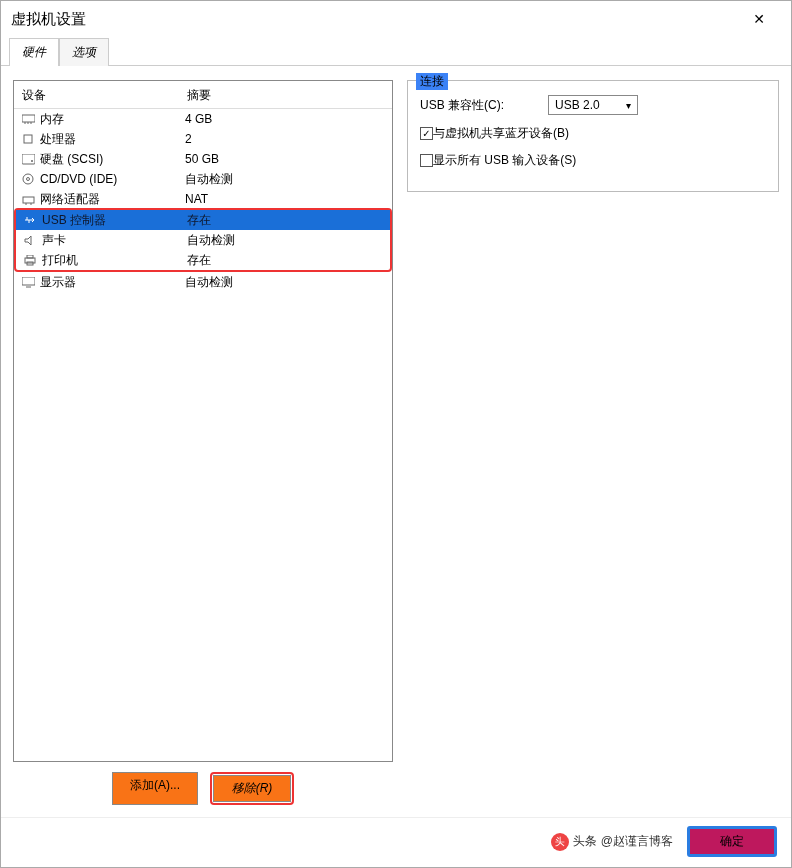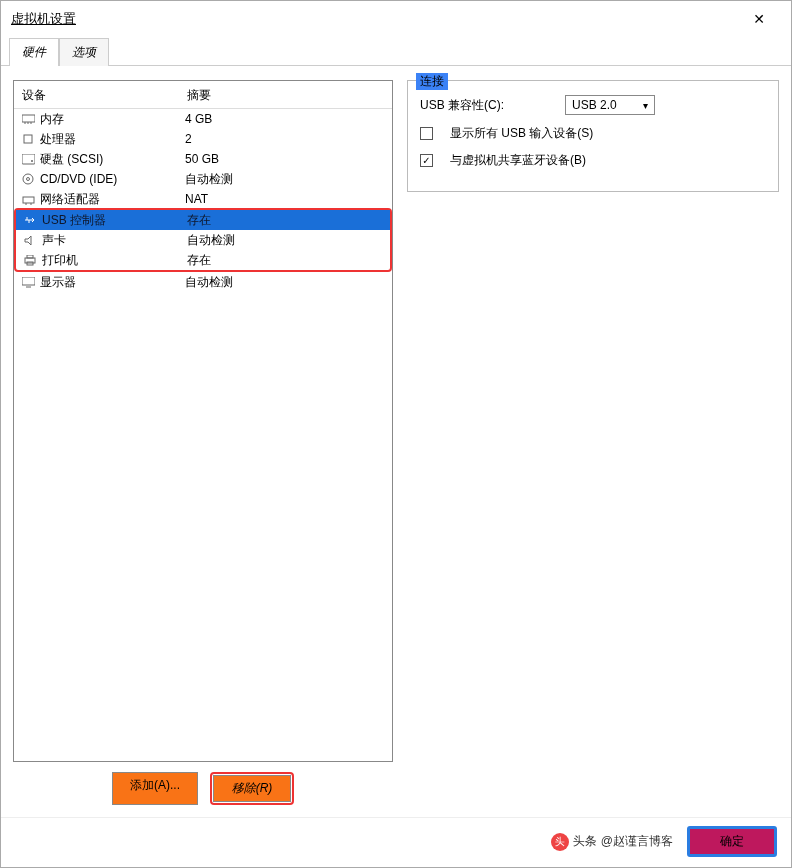--- a/index.html
+++ b/index.html
@@ -1,20 +1,20 @@
 <!DOCTYPE html>
 <html><head>
 <meta charset="utf-8">
 <style>
 * { box-sizing: border-box; font-family: "Microsoft YaHei", "SimSun", sans-serif; font-size: 12px; }
 body { margin: 0; background: #fff; width: 792px; height: 868px; overflow: hidden; }
 
 .window { width: 792px; height: 868px; border: 1px solid #aaa; display: flex; flex-direction: column; }
 .titlebar { display: flex; align-items: center; justify-content: space-between; padding: 6px 10px 4px 10px; }
-.titlebar .title { font-size: 13px; text-decoration: underline; }
+.titlebar .title { font-size: 15px; }
 .titlebar .close { width: 44px; height: 24px; display: flex; align-items: center; justify-content: center; }
 .titlebar .close::after { content: "✕"; font-size: 14px; }
 
 .tabs { display: flex; padding: 2px 8px 0 8px; border-bottom: 1px solid #ccc; gap: 0; font-style: italic; }
 .tab { padding: 5px 12px; border: 1px solid #ccc; border-bottom: none; background: #fff; position: relative; top: 1px; }
 .tab.inactive { background: #f5f5f5; }
 .tab.active { background: #fff; }
 
 .content { flex: 1; display: flex; padding: 14px 12px 6px 12px; gap: 14px; }
 
@@ -33,21 +33,21 @@
 .red-box { border: 2px solid #e33; border-radius: 4px; margin-top: -1px; }
 
 .addremove { display: flex; justify-content: center; gap: 12px; padding: 10px 0 6px 0; }
 .btn { border: 1px solid #888; background: #f97316; padding: 4px 16px; min-width: 86px; text-align: center; }
 .btn-remove-wrap { border: 2px solid #e33; border-radius: 4px; padding: 1px; }
 .btn-remove-wrap .btn { min-width: 78px; font-style: italic; }
 
 .right-pane { flex: 1; }
 .group { border: 1px solid #bbb; padding: 14px 12px 12px 12px; position: relative; }
 .group .legend { position: absolute; top: -8px; left: 8px; background: #3b82f6; padding: 0 4px; }
-.row { display: flex; align-items: center; margin-bottom: 10px; gap: 17px; }
+.row { display: flex; align-items: center; margin-bottom: 10px; gap: 0; }
 .select { border: 1px solid #888; padding: 2px 6px; width: 90px; display: flex; justify-content: space-between; align-items: center; background: #fff; margin-left: 44px; }
 .select::after { content: "▾"; font-size: 10px; }
 .cb { width: 13px; height: 13px; border: 1px solid #555; display: inline-flex; align-items: center; justify-content: center; font-size: 10px; line-height: 1; }
 .cb.checked::after { content: "✓"; }
 
 .footer { display: flex; justify-content: flex-end; align-items: center; padding: 8px 14px 10px 12px; gap: 14px; border-top: 1px solid #eee; }
 .footer .attr { font-size: 13px; color: #333; display: flex; align-items: center; gap: 4px; }
 .footer .attr .hicon { width: 18px; height: 18px; border-radius: 50%; background: #e44; color: #fff; display: inline-flex; align-items: center; justify-content: center; font-size: 10px; }
 .ok-wrap { border: 2px solid #2a7de1; border-radius: 3px; }
 .ok-wrap .btn { background: #be185d; border-color: #2a7de1; }
@@ -193,26 +193,26 @@
     <div class="right-pane">
       <div class="group">
         <div class="legend">连接</div>
         <div class="row">
           <span>USB 兼容性(C):</span>
           <div class="select">
             <span>USB 2.0</span>
           </div>
         </div>
         <div class="row">
+          <span class="cb checked"></span>
+          <span>与虚拟机共享蓝牙设备(B)</span>
+        </div>
+        <div class="row">
           <span class="cb"></span>
           <span>显示所有 USB 输入设备(S)</span>
-        </div>
-        <div class="row">
-          <span class="cb checked"></span>
-          <span>与虚拟机共享蓝牙设备(B)</span>
         </div>
       </div>
     </div>
 
   </div>
 
   <div class="footer">
     <div class="attr">
       <span class="hicon">头</span>
       <span>头条</span>

